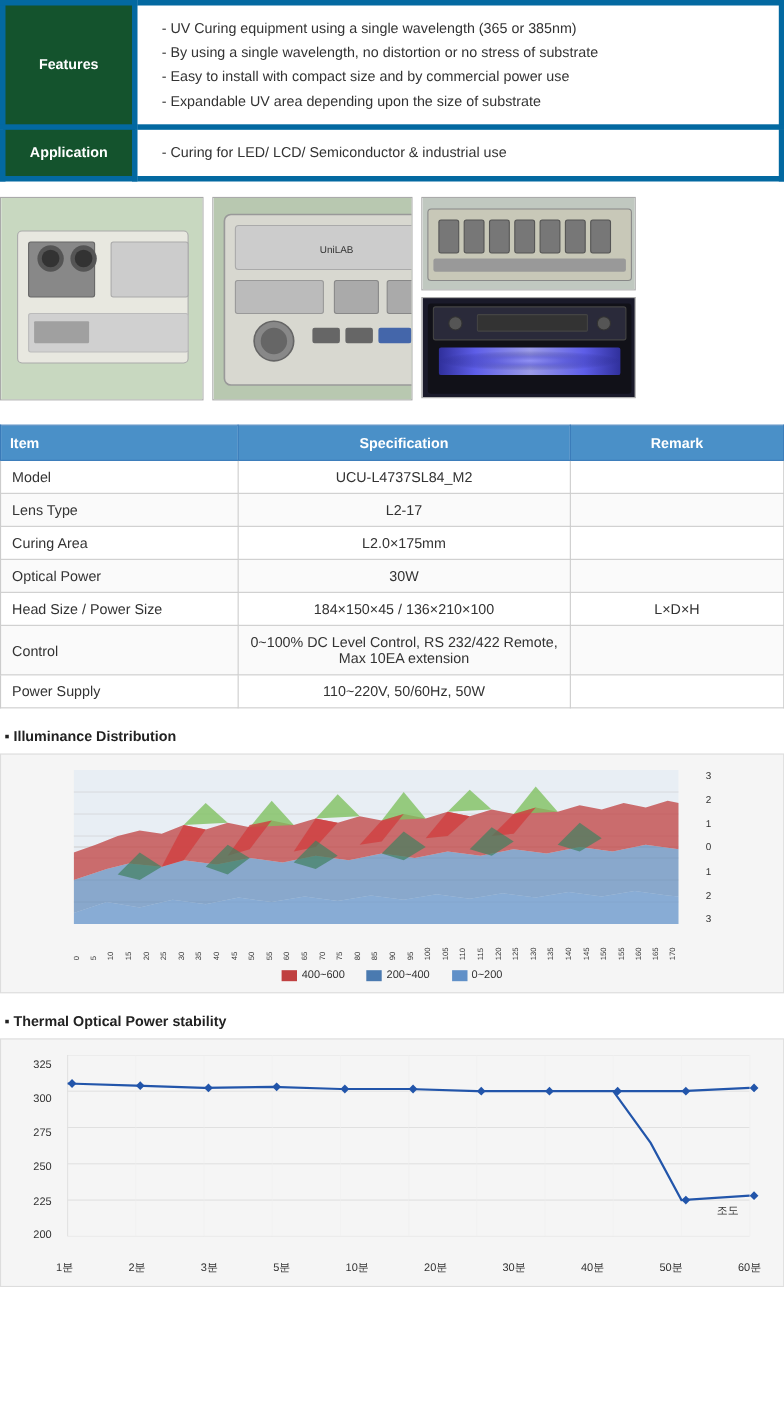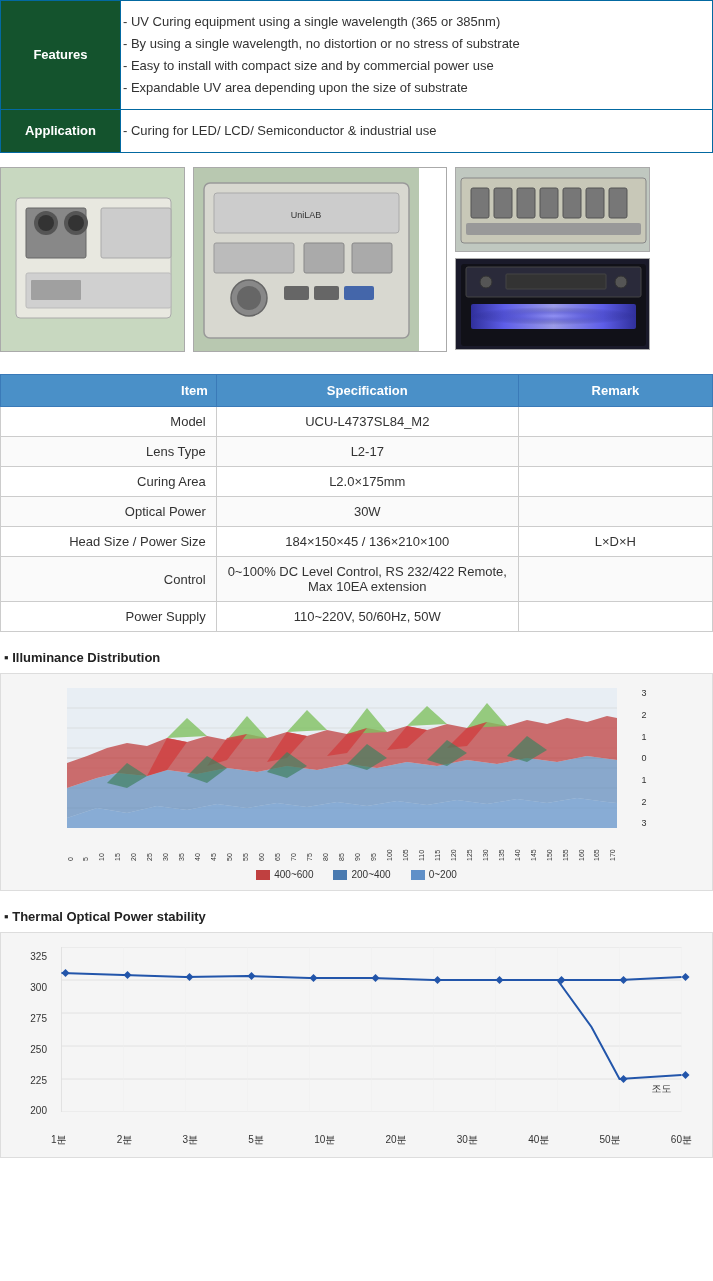--- a/index.html
+++ b/index.html
@@ -11,22 +11,22 @@
       color: #333;
     }
 
     
     .info-table {
       width: 100%;
       border-collapse: collapse;
       border: 1px solid #ccc;
     }
     .info-table td {
-      border: 1px solid #0369a1;
-      padding: 10px 2px;
+      border: 5px solid #0369a1;
+      padding: 10px 22px;
       vertical-align: top;
       line-height: 1.7;
       margin-left: 21px;
     }
     .info-table .label-cell {
       background: #14532d;
       color: #fff;
       font-weight: bold;
       text-align: center;
       width: 120px;
@@ -71,21 +71,21 @@
       text-align: center;
       font-size: 13px;
       background: #fff;
       margin-left: 48px;
     }
     .spec-table tr:nth-child(even) td {
       background: #fafafa;
     }
     .spec-table .item-col {
       width: 200px;
-      text-align: right;
+      text-align: left;
     }
     .spec-table .spec-col {
       width: 280px;
     }
     .spec-table .remark-col {
       width: 180px;
     }
 
     
     .section-title {
@@ -153,21 +153,21 @@
       <circle cx="45" cy="55" r="12" fill="#555"></circle>
       <circle cx="45" cy="55" r="8" fill="#333"></circle>
       <circle cx="75" cy="55" r="12" fill="#555"></circle>
       <circle cx="75" cy="55" r="8" fill="#333"></circle>
       <rect x="100" y="40" width="70" height="50" rx="2" fill="#ccc" stroke="#aaa"></rect>
       <rect x="25" y="105" width="145" height="35" rx="2" fill="#d0d0d0" stroke="#bbb"></rect>
       <rect x="30" y="112" width="50" height="20" rx="1" fill="#a0a0a0"></rect>
     </svg>
   </div>
 
-  <div class="photo-box" style="width:254px;height:185px;">
+  <div class="photo-box" style="width:182px;height:185px;">
     <svg width="225" height="185">
       <rect width="225" height="185" fill="#b8c8b0"></rect>
       <rect x="10" y="15" width="205" height="155" rx="6" fill="#d8d8d0" stroke="#999" stroke-width="1.5"></rect>
       <rect x="20" y="25" width="185" height="40" rx="3" fill="#ccc" stroke="#aaa"></rect>
       <text x="112" y="50" text-anchor="middle" font-size="9" fill="#333">UniLAB</text>
       <rect x="20" y="75" width="80" height="30" rx="2" fill="#bbb" stroke="#999"></rect>
       <rect x="110" y="75" width="40" height="30" rx="2" fill="#aaa" stroke="#888"></rect>
       <rect x="158" y="75" width="40" height="30" rx="2" fill="#aaa" stroke="#888"></rect>
       <circle cx="55" cy="130" r="18" fill="#888" stroke="#666" stroke-width="1.5"></circle>
       <circle cx="55" cy="130" r="12" fill="#666"></circle>

